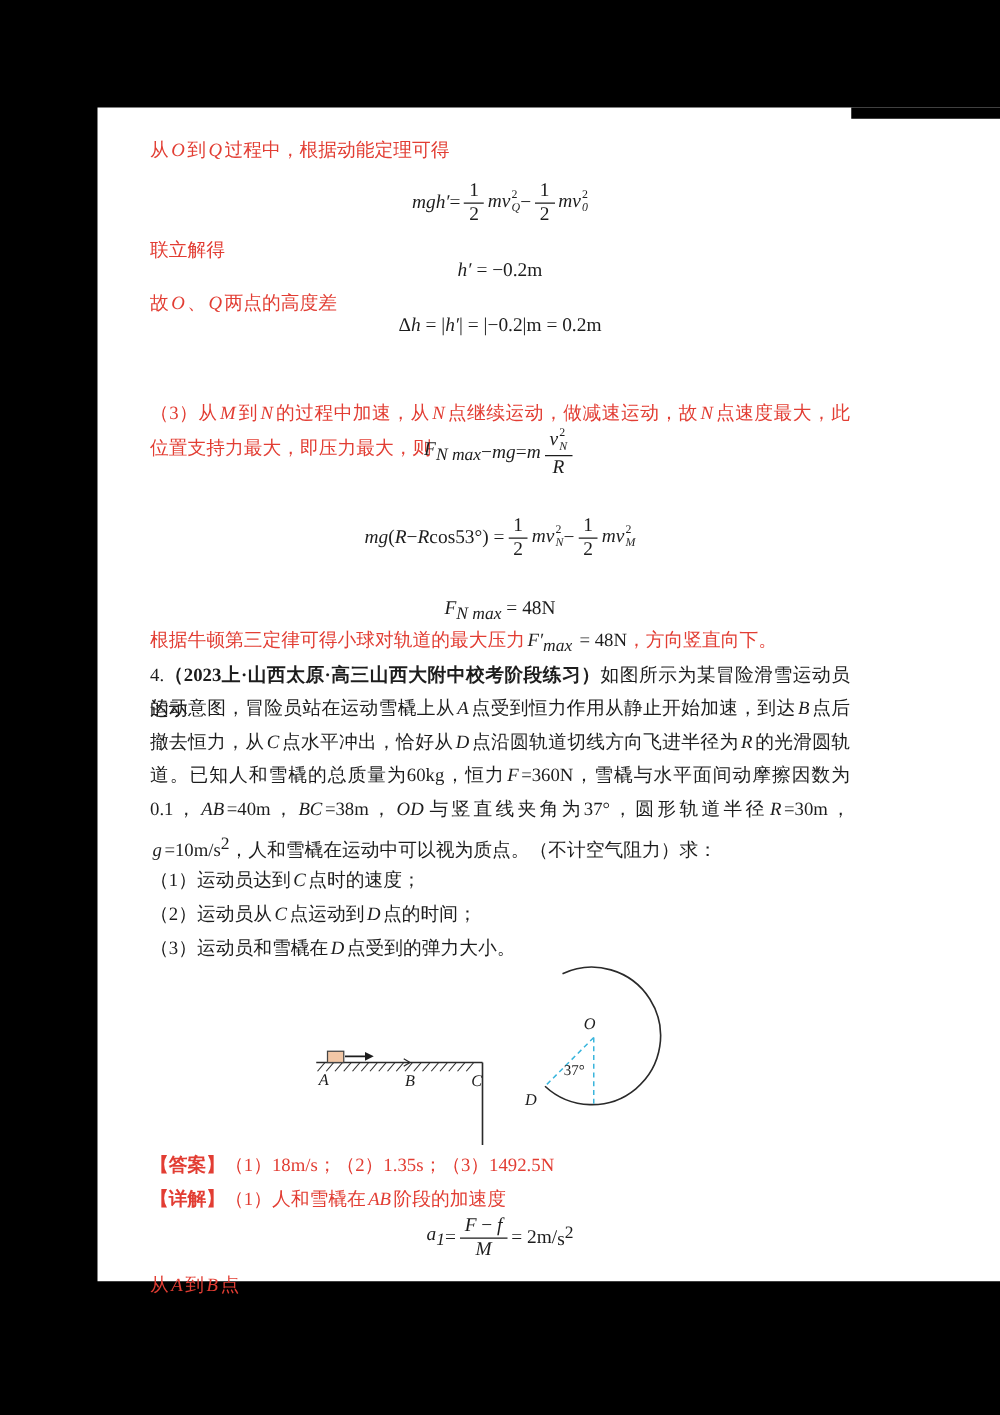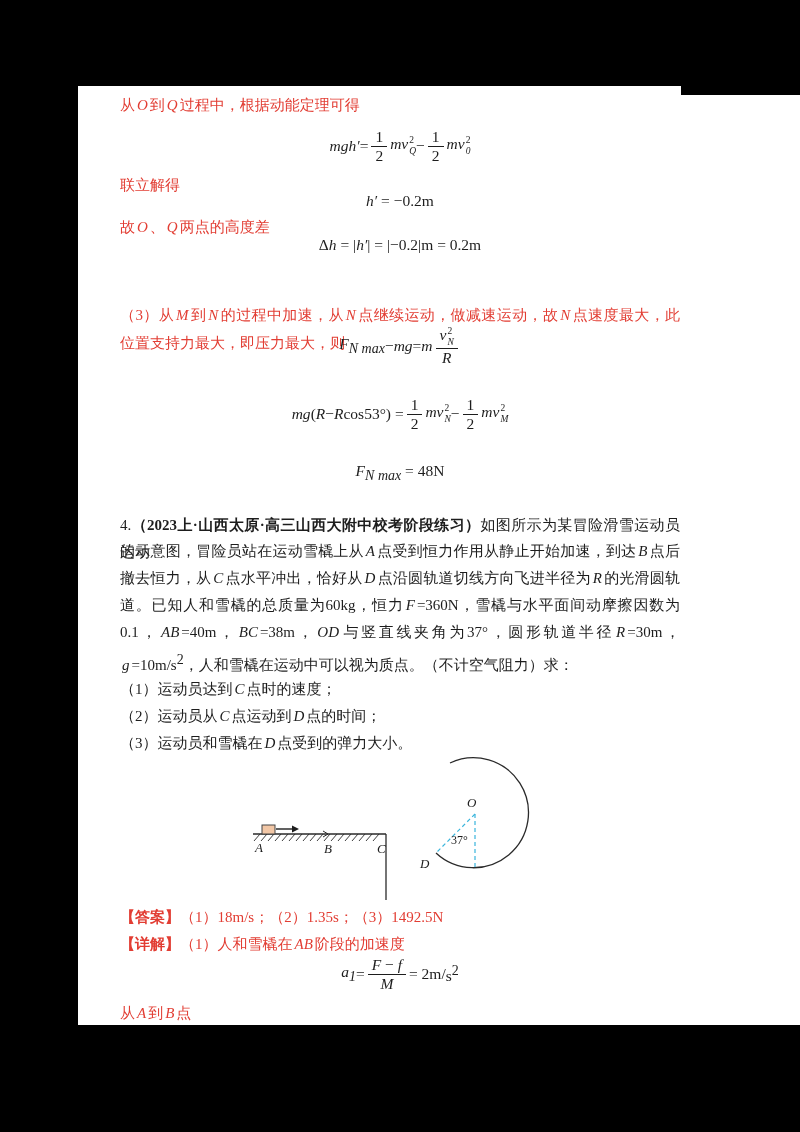--- a/index.html
+++ b/index.html
@@ -1,20 +1,20 @@
 <!DOCTYPE html>
 <html><head>
 <meta charset="utf-8">
 <style>
   html,body{margin:0;padding:0;}
   body{width:800px;height:1132px;position:relative;background:#000;overflow:hidden;
        font-family:"Liberation Serif","DejaVu Serif",serif;}
   .page{position:absolute;left:78px;top:86px;width:722px;height:939px;background:#fff;}
   .notch{position:absolute;left:603px;top:0;width:119px;height:9px;background:#000;}
-  .content{position:absolute;left:42px;top:0;width:560px;height:100%;}
+  .content{position:absolute;left:42px;top:16px;width:560px;height:100%;}
   .blk{position:absolute;left:0;width:100%;}
   .t{font-size:15px;line-height:22px;color:#1d1d1d;}
   .red{color:#e23d33;}
   .para{line-height:27px;text-align:justify;}
   .p4{line-height:28px;text-align:justify;margin-top:35px;}
   .eq{text-align:center;font-size:15.5px;color:#1d1d1d;
       font-family:"Liberation Serif","DejaVu Serif",serif;}
   .eq.tall{height:44px;display:flex;align-items:center;justify-content:center;}
   .run.mi{padding:0 2px;}
   .mi{font-style:italic;font-family:"Liberation Serif","DejaVu Serif",serif;}
@@ -98,20 +98,21 @@
         <span class="fr">
           <span class="fn"><span>1</span></span>
           <span class="fd"><span>2</span></span>
         </span>
         <span class="sw"><span class="mi">mv</span><span class="ssk">
             <span class="ssup">2</span>
             <span class="ssub mi">M</span>
           </span></span>
       </div>
     <div class="blk eq" style="top:376px"><span class="sw"><span class="mi">F</span><sub class="mi">N max</sub></span><span> = 48N</span></div>
+    <div class="blk t red" style="top:400px"><span class="run">根据牛顿第三定律可得小球对轨道的最大压力</span><span class="run mi dk">F′<sub>max</sub></span><span class="run dk"> = 48N</span><span class="run">，方向竖直向下。</span></div>
 
     <div class="blk t para" style="top:426px"><span class="run">4.</span><span class="run bd">（2023上·山西太原·高三山西大附中校考阶段练习）</span><span class="run">如图所示为某冒险滑雪运动员运动</span></div>
     <div class="blk t para" style="top:452px"><span class="run">的示意图，冒险员站在运动雪橇上从</span><span class="run mi">A</span><span class="run">点受到恒力作用从静止开始加速，到达</span><span class="run mi">B</span><span class="run">点后撤去恒力，从</span><span class="run mi">C</span><span class="run">点水平冲出，恰好从</span><span class="run mi">D</span><span class="run">点沿圆轨道切线方向飞进半径为</span><span class="run mi">R</span><span class="run">的光滑圆轨道。已知人和雪橇的总质量为60kg，恒力</span><span class="run mi">F</span><span class="run">=360N，雪橇与水平面间动摩擦因数为0.1，</span><span class="run mi">AB</span><span class="run">=40m，</span><span class="run mi">BC</span><span class="run">=38m，</span><span class="run mi">OD</span><span class="run">与竖直线夹角为37°，圆形轨道半径</span><span class="run mi">R</span><span class="run">=30m，</span><span class="run mi">g</span><span class="run">=10m/s</span><sup class="run">2</sup><span class="run">，人和雪橇在运动中可以视为质点。（不计空气阻力）求：</span></div>
     <div class="blk t para" style="top:590px"><span class="run">（1）运动员达到</span><span class="run mi">C</span><span class="run">点时的速度；</span></div>
     <div class="blk t para" style="top:617px"><span class="run">（2）运动员从</span><span class="run mi">C</span><span class="run">点运动到</span><span class="run mi">D</span><span class="run">点的时间；</span></div>
     <div class="blk t para" style="top:644px"><span class="run">（3）运动员和雪橇在</span><span class="run mi">D</span><span class="run">点受到的弹力大小。</span></div>
 
     <svg class="blk" style="top:664px;left:-2px" width="300" height="155" viewBox="0 0 300 155">
 
       <line x1="5" y1="84" x2="138" y2="84" stroke="#2a2a2a" stroke-width="1.3"></line>

